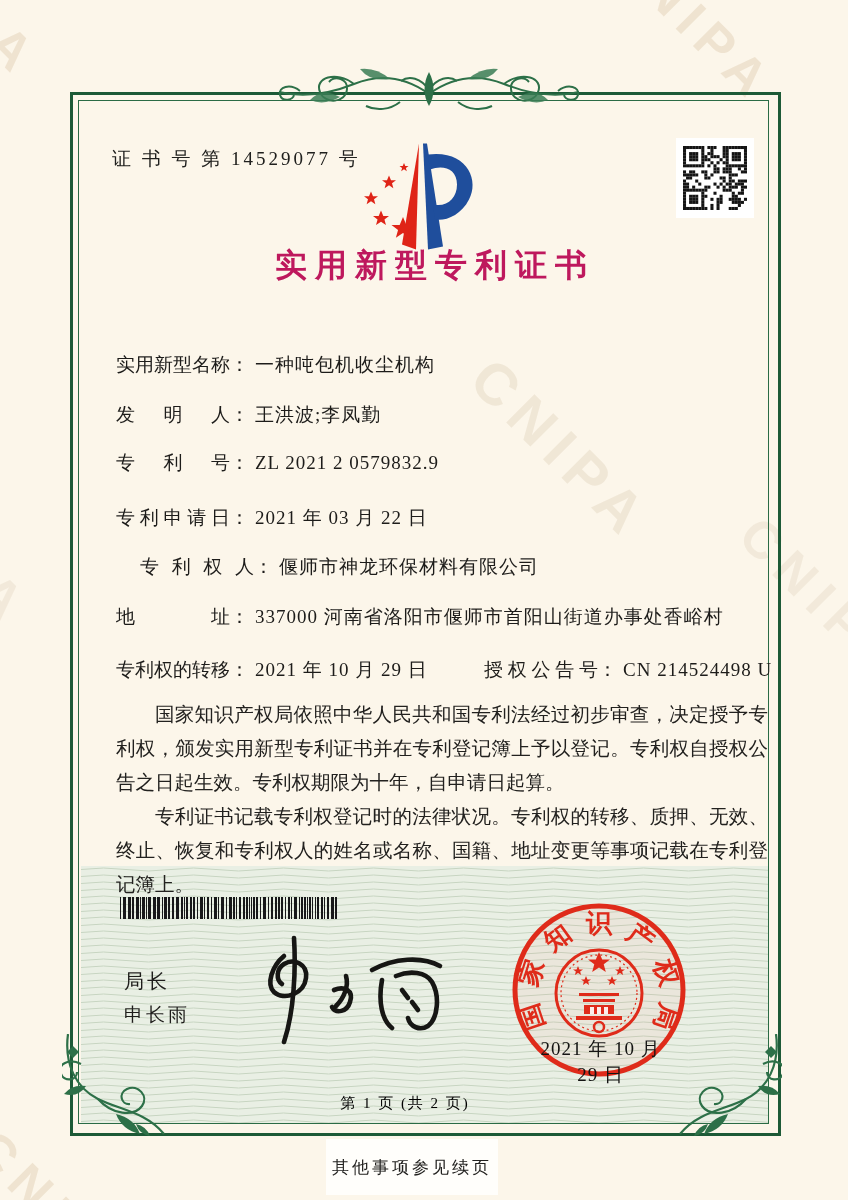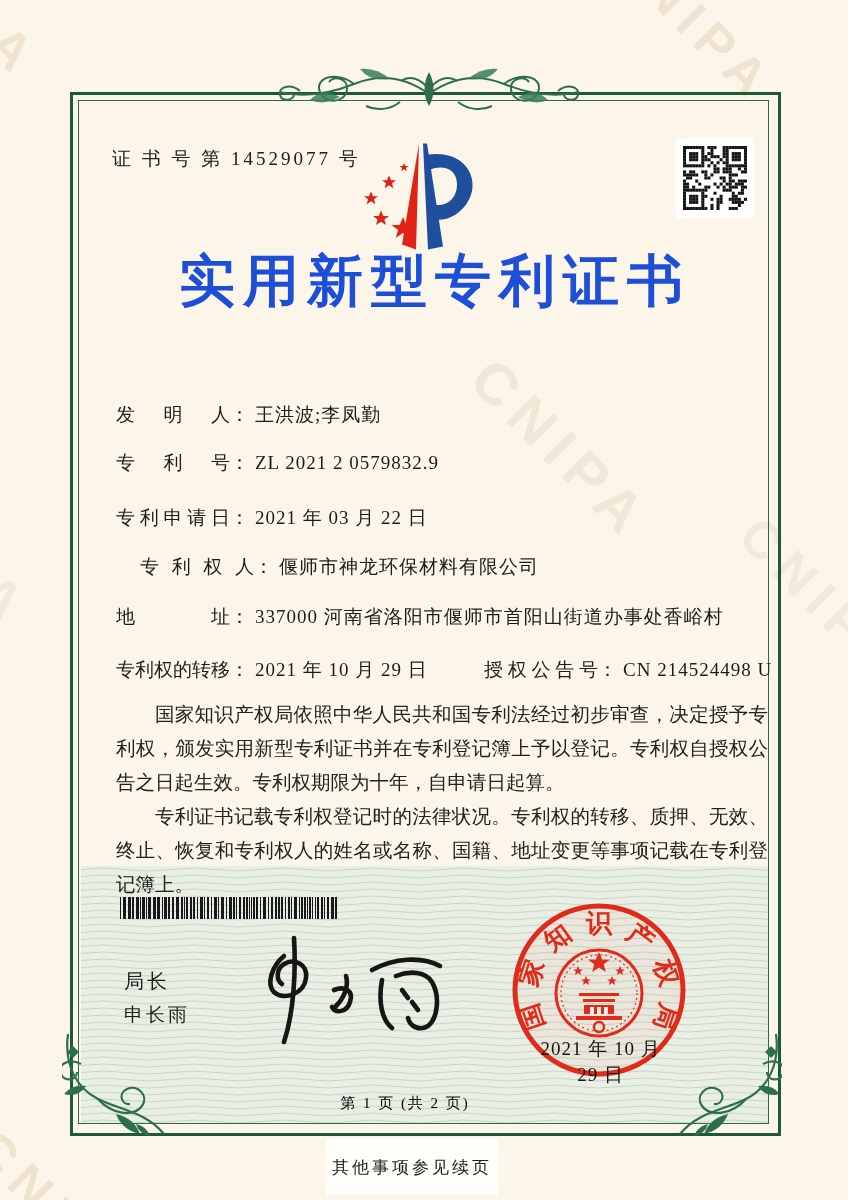--- a/index.html
+++ b/index.html
@@ -20,21 +20,21 @@
       border:1px solid #2a6b45;}
 
   .band{position:absolute;left:81px;top:866px;width:687px;height:258px;}
 
   .cert-no{position:absolute;left:112px;top:146px;font-size:19px;letter-spacing:3px;color:#20201e;}
   .logo{position:absolute;left:356px;top:140px;width:130px;height:118px;}
   .qr-box{position:absolute;left:676px;top:138px;width:78px;height:80px;background:#ffffff;}
   .qr{position:absolute;left:7px;top:8px;width:64px;height:64px;}
 
   .title{position:absolute;left:90px;top:244px;width:690px;text-align:center;
-      font-size:56px;font-weight:bold;letter-spacing:8px;color:#1d4ed8;}
+      font-size:32px;font-weight:bold;letter-spacing:8px;color:#be185d;}
 
   .frow{position:absolute;left:116px;font-size:19px;color:#1d1c1a;white-space:nowrap;}
   .flabel{display:inline-block;width:114px;text-align:justify;text-align-last:justify;}
   .fcolon{display:inline-block;margin-right:6px;}
   .fvalue{letter-spacing:1px;}
   .frow2{position:absolute;left:368px;top:0;}
 
   .paras{position:absolute;left:116px;top:698px;width:652px;font-size:19.5px;
       line-height:34px;color:#22211f;text-align:justify;}
   .paras p{margin:0;text-indent:2em;}
@@ -363,20 +363,23 @@
         <rect x="27" y="60" width="3" height="3" fill="#141414"></rect>
         <rect x="33" y="60" width="3" height="3" fill="#141414"></rect>
         <rect x="45" y="60" width="3" height="3" fill="#141414"></rect>
         <rect x="48" y="60" width="3" height="3" fill="#141414"></rect>
         <rect x="51" y="60" width="3" height="3" fill="#141414"></rect>
       </svg>
   </div>
 
   <div class="title">实用新型专利证书</div>
 
+  <div class="frow" style="top:352px;">
+    <span class="flabel">实用新型名称</span><span class="fcolon">：</span><span class="fvalue">一种吨包机收尘机构</span>
+  </div>
   <div class="frow" style="top:402px;">
     <span class="flabel">发明人</span><span class="fcolon">：</span><span class="fvalue">王洪波;李凤勤</span>
   </div>
   <div class="frow" style="top:450px;">
     <span class="flabel">专利号</span><span class="fcolon">：</span><span class="fvalue">ZL 2021 2 0579832.9</span>
   </div>
   <div class="frow" style="top:505px;">
     <span class="flabel">专利申请日</span><span class="fcolon">：</span><span class="fvalue">2021 年 03 月 22 日</span>
   </div>
   <div class="frow" style="top:554px;margin-left:24px;">

